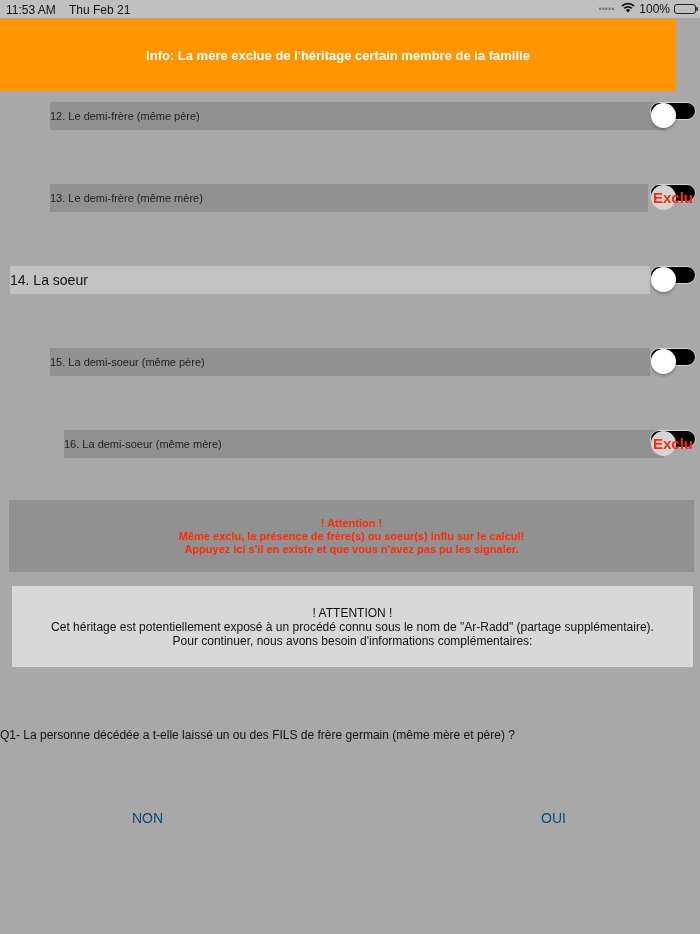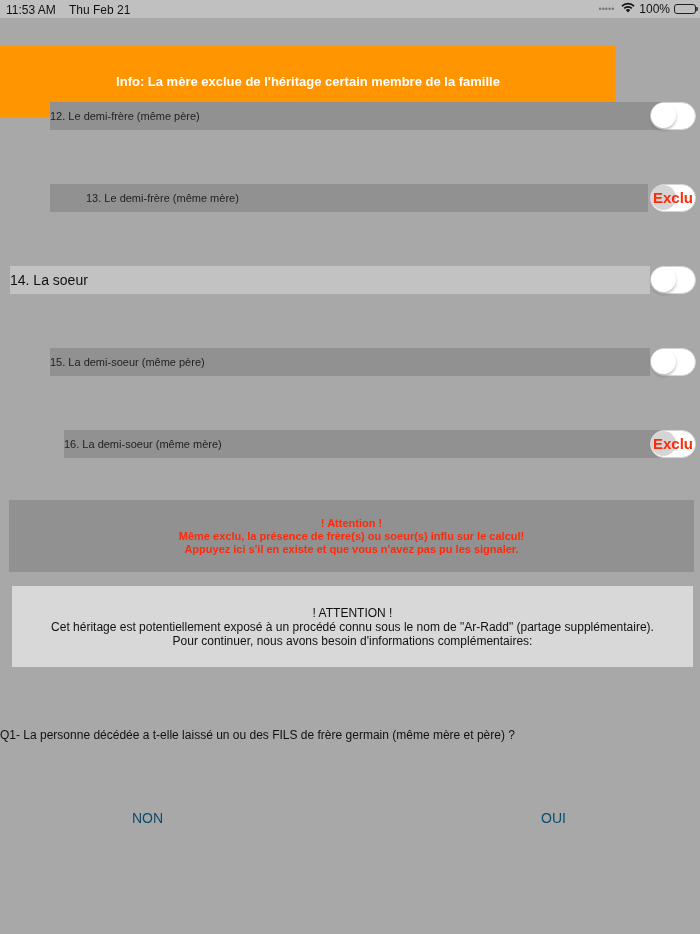--- a/index.html
+++ b/index.html
@@ -17,37 +17,37 @@
     .statusbar .left span { margin-right:10px; }
     .statusbar .right { position:absolute; right:4px; top:2px; display:flex; align-items:center; gap:4px; }
     .signal-dots { font-size:9px; color:#777; letter-spacing:0px; margin-right:3px; }
     .battery {
       width:22px; height:10px; border:1px solid #222; border-radius:3px; position:relative; box-sizing:border-box; padding:1px;
     }
     .battery .fill { width:100%; height:100%; background:#111; border-radius:1px; }
     .battery::after { content:""; position:absolute; right:-3px; top:2px; width:2px; height:4px; background:#444; border-radius:0 1px 1px 0; }
 
     .info-banner {
-      position:absolute; left:0; top:19px; width:616px; height:72px;
+      position:absolute; left:0; top:19px; width:676px; height:72px;
       background:#ff9500; color:#fff; font-weight:bold; font-size:13px;
-      display:flex; align-items:center; justify-content:center;margin-top:26px;
+      display:flex; align-items:center; justify-content:center;
     }
 
     .row-label {
       position:absolute; height:28px; background:#919191;
       font-size:11px; color:#1f1f1f; display:flex; align-items:center; padding-left:0;
       box-sizing:border-box;
     }
     .row-label.main {
       background:#c2c2c2; font-size:14px; color:#111;
     }
 
     .toggle {
-      position:absolute; width:46px; height:28px; border-radius:14px;
-      border:1.5px solid #d4d4d4; box-sizing:border-box; background:#ffffff;
+      position:absolute; width:46px; height:18px; border-radius:14px;
+      border:1.5px solid #d4d4d4; box-sizing:border-box; background:#000000;
     }
     .toggle .knob {
       position:absolute; left:0px; top:0px; width:25px; height:25px; border-radius:50%;
       background:#fff; box-shadow:0 2px 3px rgba(0,0,0,0.25);
     }
     .toggle.disabled .knob { background:#d5d5d5; box-shadow:none; }
     .toggle .excl {
       position:absolute; left:2px; top:4px; font-weight:bold; font-size:15px; color:#ff2a0a; white-space:nowrap;
     }
 
@@ -96,21 +96,21 @@
   <span>Info: La mère exclue de l'héritage certain membre de la famille</span>
 </div>
 
 <div class="row-label" style="left:50px; top:102px; width:616px;">
   <span>12. Le demi-frère (même père)</span>
 </div>
 <div class="toggle" style="left:650px; top:102px;">
   <div class="knob"></div>
 </div>
 
-<div class="row-label" style="left:50px; top:184px; width:598px;padding-left:36px;">
+<div class="row-label" style="left:50px; top:184px; width:598px;">
   <span>13. Le demi-frère (même mère)</span>
 </div>
 <div class="toggle disabled" style="left:650px; top:184px;">
   <div class="knob"></div>
   <span class="excl">Exclu</span>
 </div>
 
 <div class="row-label main" style="left:10px; top:266px; width:640px;">
   <span>14. La soeur</span>
 </div>

